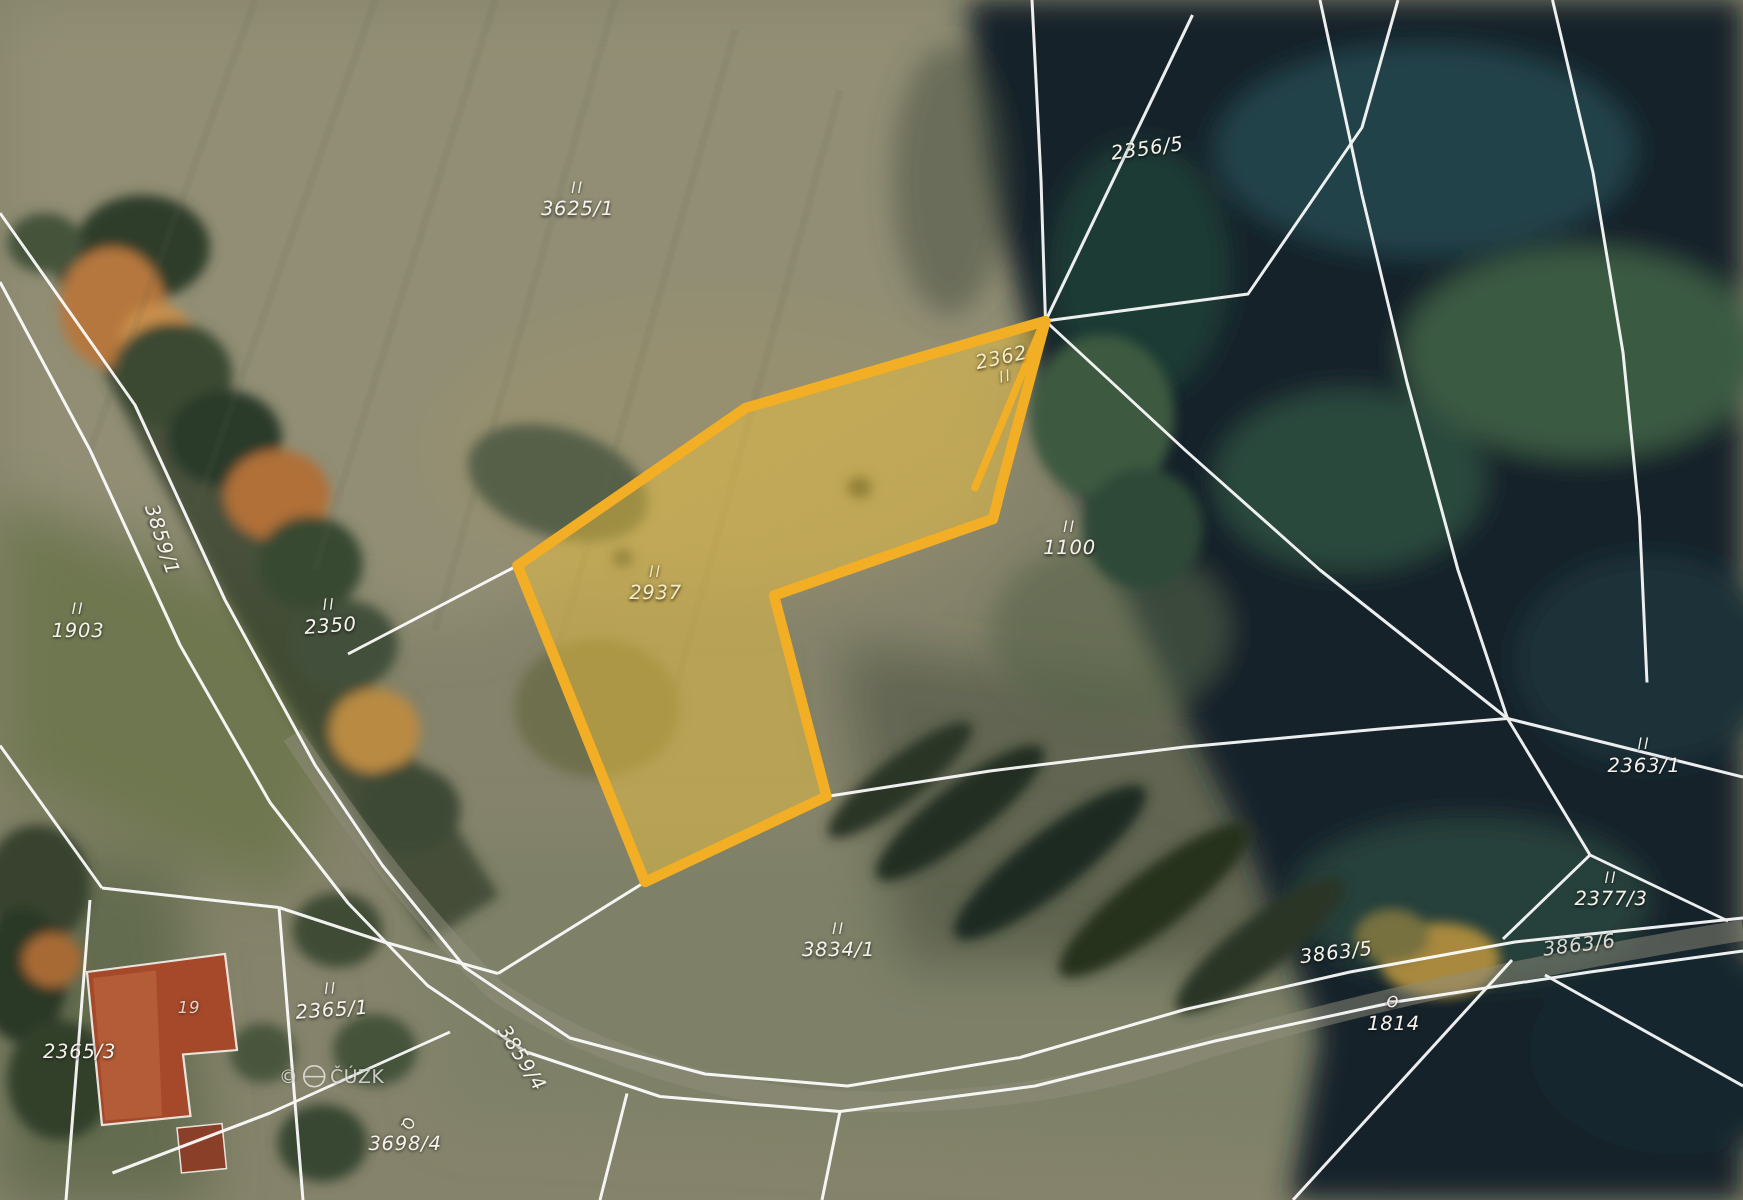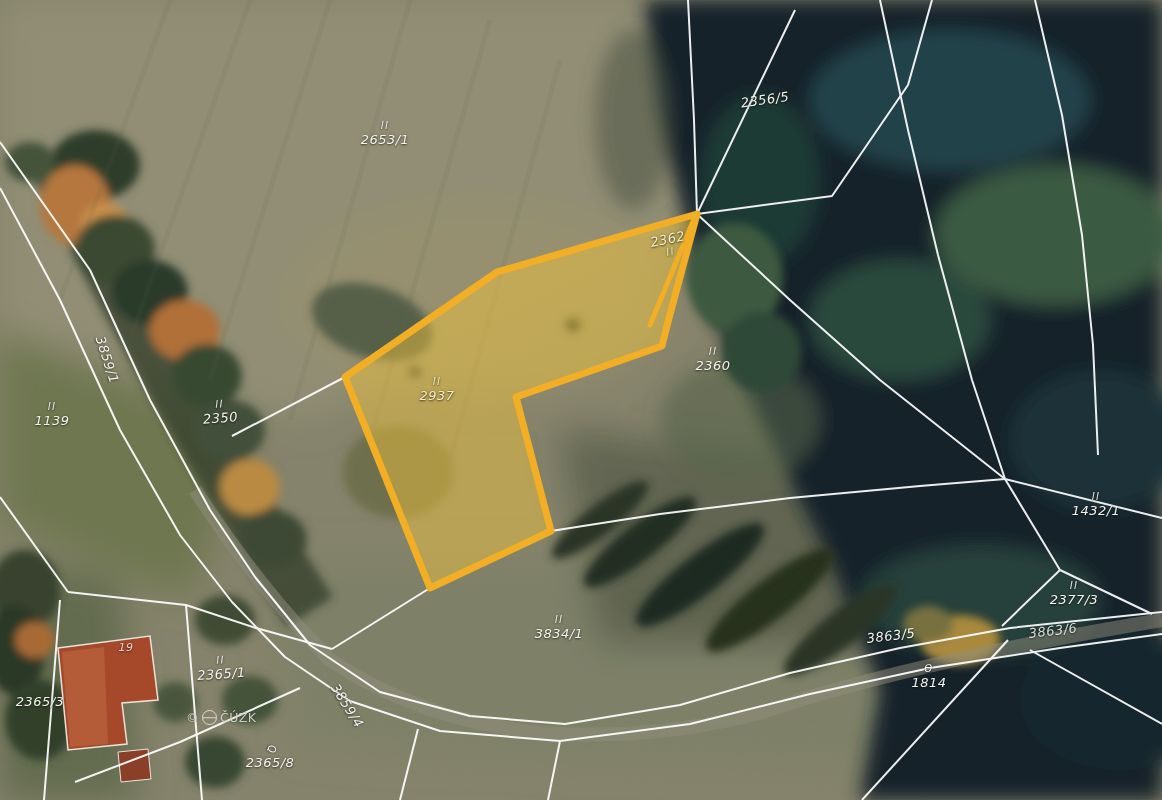--- a/index.html
+++ b/index.html
@@ -176,52 +176,52 @@
 
     <g>
       <polygon points="697,214 497,272 345,377 430,588 551,531 516,397 662,346 668,322" fill="rgba(246,200,60,0.45)" stroke="#F2AE24" stroke-width="7" stroke-linejoin="round"></polygon>
       <polyline points="694,219 650,325" fill="none" stroke="#F2AE24" stroke-width="5" stroke-linecap="round"></polyline>
     </g>
   </svg>
 
   <div class="labels">
     <div class="plabel" style="left:385px;top:134px;transform:translate(-50%,-50%);">
       <span class="sym">ll</span>
-      <span>2653/1</span>
+      <span>3625/1</span>
     </div>
     <div class="plabel" style="left:765px;top:100px;transform:translate(-50%,-50%) rotate(-8deg);">
 
       <span>2356/5</span>
     </div>
     <div class="plabel rev cream" style="left:669px;top:245px;transform:translate(-50%,-50%) rotate(-12deg);">
       <span class="sym">ll</span>
       <span>2362</span>
     </div>
     <div class="plabel cream" style="left:437px;top:390px;transform:translate(-50%,-50%);">
       <span class="sym">ll</span>
       <span>2937</span>
     </div>
     <div class="plabel" style="left:713px;top:360px;transform:translate(-50%,-50%);">
       <span class="sym">ll</span>
-      <span>2360</span>
+      <span>1100</span>
     </div>
     <div class="plabel" style="left:52px;top:415px;transform:translate(-50%,-50%);">
       <span class="sym">ll</span>
-      <span>1139</span>
+      <span>1903</span>
     </div>
     <div class="plabel" style="left:220px;top:412px;transform:translate(-50%,-50%) rotate(-4deg);">
       <span class="sym">ll</span>
       <span>2350</span>
     </div>
     <div class="plabel" style="left:107px;top:360px;transform:translate(-50%,-50%) rotate(72deg);">
       <span>3859/1</span>
     </div>
     <div class="plabel" style="left:1096px;top:505px;transform:translate(-50%,-50%);">
       <span class="sym">ll</span>
-      <span>1432/1</span>
+      <span>2363/1</span>
     </div>
     <div class="plabel" style="left:1074px;top:594px;transform:translate(-50%,-50%);">
       <span class="sym">ll</span>
       <span>2377/3</span>
     </div>
     <div class="plabel" style="left:891px;top:636px;transform:translate(-50%,-50%) rotate(-7deg);">
       <span>3863/5</span>
     </div>
     <div class="plabel dim" style="left:1053px;top:631px;transform:translate(-50%,-50%) rotate(-7deg);">
       <span>3863/6</span>
@@ -231,31 +231,31 @@
       <span>1814</span>
     </div>
     <div class="plabel" style="left:559px;top:628px;transform:translate(-50%,-50%);">
       <span class="sym">ll</span>
       <span>3834/1</span>
     </div>
     <div class="plabel" style="left:221px;top:668px;transform:translate(-50%,-50%) rotate(-4deg);">
       <span class="sym">ll</span>
       <span>2365/1</span>
     </div>
-    <div class="plabel" style="left:40px;top:702px;transform:translate(-50%,-50%);font-style:italic;">
+    <div class="plabel" style="left:53px;top:702px;transform:translate(-50%,-50%);font-style:italic;">
       <span>2365/3</span>
     </div>
     <div class="plabel" style="left:270px;top:757px;transform:translate(-50%,-50%);">
       <span class="sym rot90">Q</span>
-      <span>2365/8</span>
+      <span>3698/4</span>
     </div>
     <div class="plabel" style="left:347px;top:706px;transform:translate(-50%,-50%) rotate(58deg);">
       <span>3859/4</span>
     </div>
-    <div class="plabel small" style="left:126px;top:648px;transform:translate(-50%,-50%);">
+    <div class="plabel small" style="left:126px;top:672px;transform:translate(-50%,-50%);">
       <span>19</span>
     </div>
   </div>
 
   <div class="attribution" style="left:186px;top:710px;">
     <span>©</span>
     <span class="globe"></span>
     <span>ČÚZK</span>
   </div>
 

